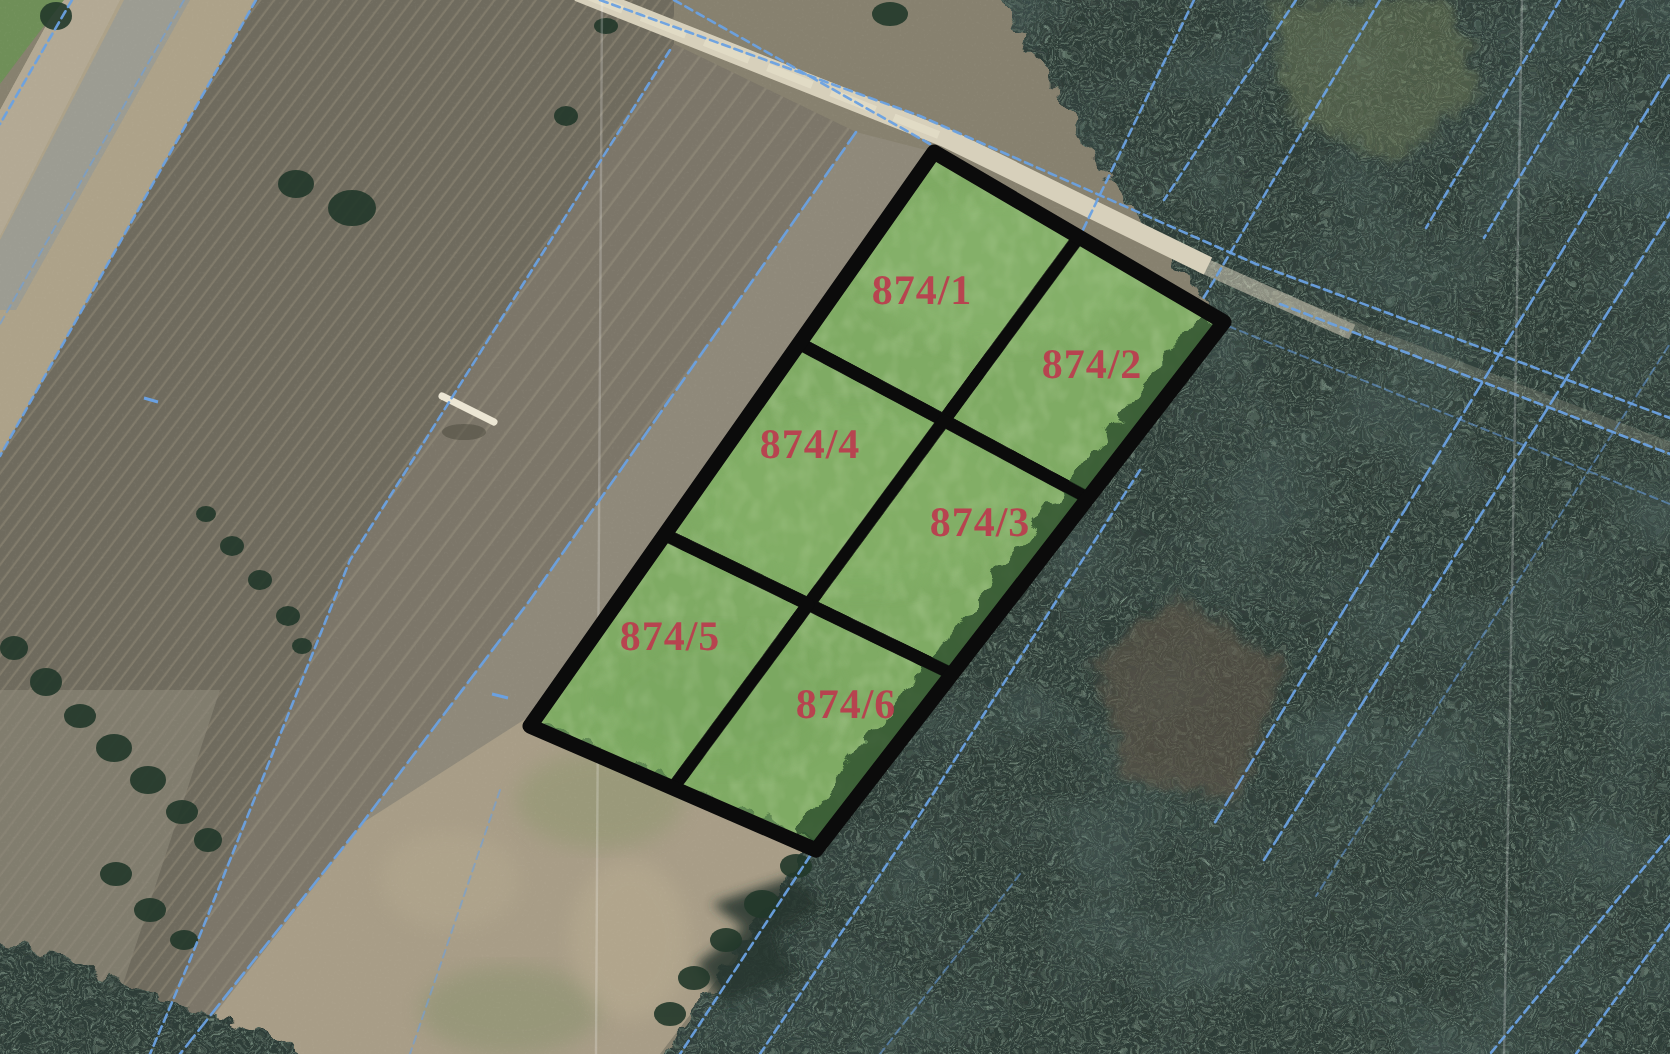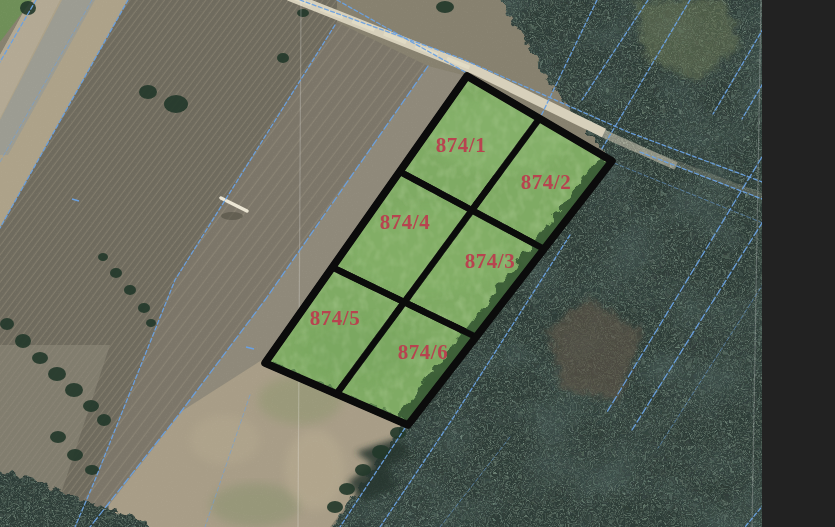--- a/index.html
+++ b/index.html
@@ -1,16 +1,16 @@
 <!DOCTYPE html>
 <html><head>
 <meta charset="utf-8">
 <style>
   html,body{margin:0;padding:0;background:#222;}
-  #stage{position:relative;width:762px;height:527px;overflow:hidden;font-family:"Liberation Sans",sans-serif;}
+  #stage{position:relative;width:835px;height:527px;overflow:hidden;font-family:"Liberation Sans",sans-serif;}
   #stage svg{display:block;}
   .parcel-label{font-family:"Liberation Serif",serif;font-weight:700;font-size:21px;letter-spacing:.5px;opacity:.92;text-anchor:middle;paint-order:normal;}
   .blue-line{fill:none;stroke-width:1.3;stroke-dasharray:4 2.5;opacity:.95;stroke-linecap:round;}
   .blue-line.faint{opacity:.55;stroke-width:1;}
   .blue-line.solid{stroke-dasharray:7 3;}
   .parcel-shape{stroke-width:6.5;stroke-linejoin:round;}
 </style>
 </head>
 <body>
 

